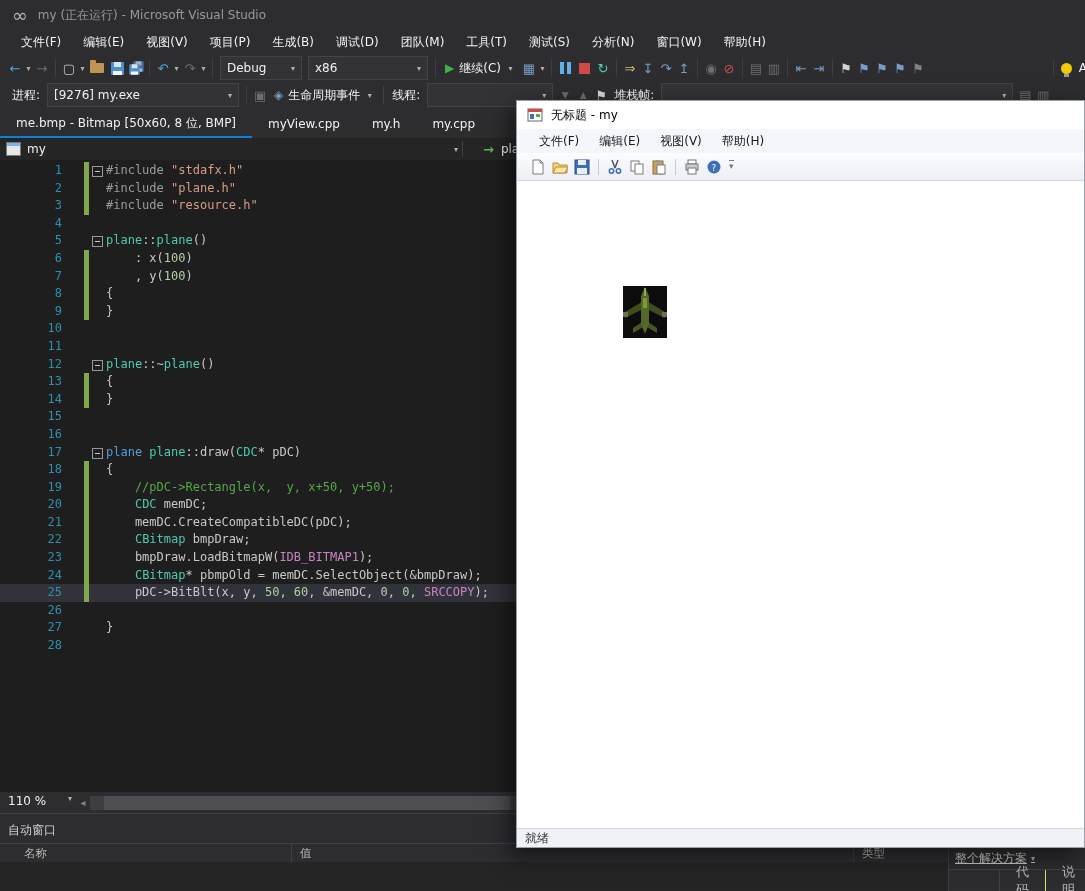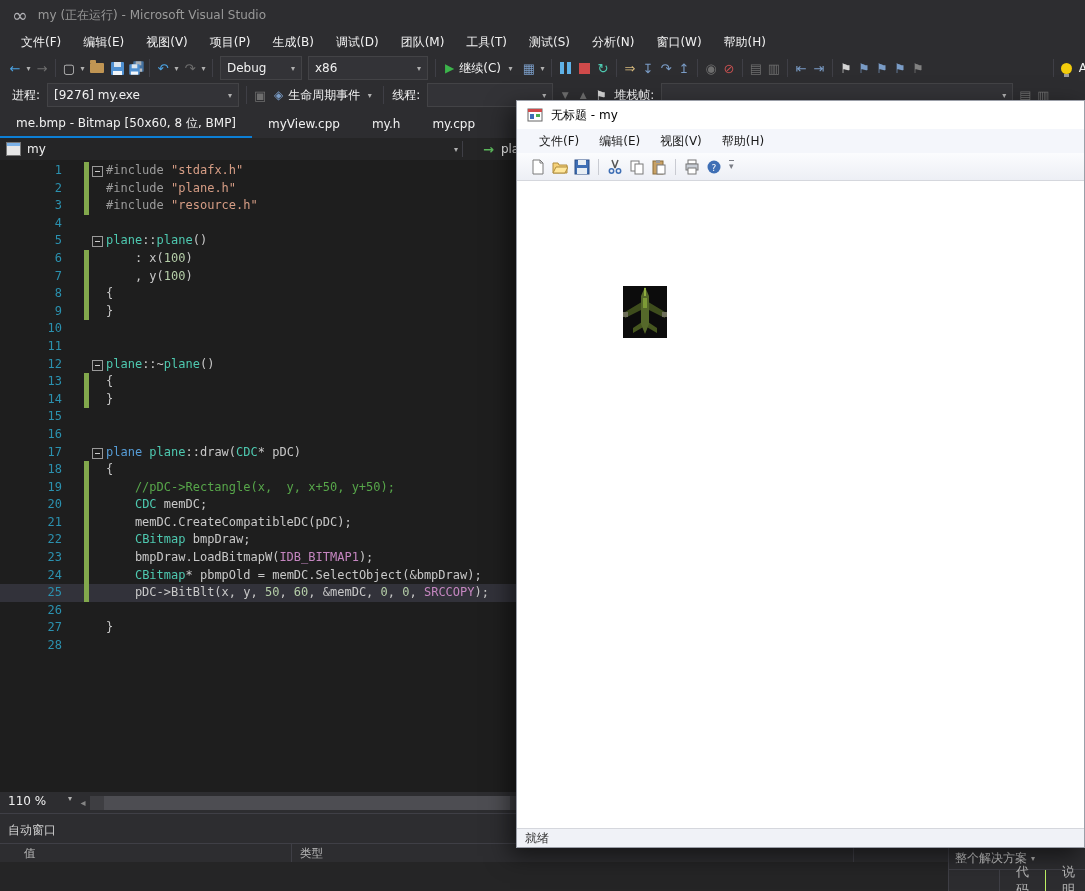--- a/index.html
+++ b/index.html
@@ -83,21 +83,21 @@
   #autos-title{position:absolute;left:8px;top:8px;color:#D0D0D0;}
   #autos-cols{position:absolute;left:0;top:29px;right:0;height:18px;display:flex;background:#2D2D30;border-top:1px solid #3F3F46;border-bottom:1px solid #3F3F46;}
   .autos-col{display:flex;align-items:center;color:#B8B8B8;font-size:11.5px;border-right:1px solid #3F3F46;box-sizing:border-box;}
   .autos-col:nth-child(1){width:292px;padding-left:24px;}
   .autos-col:nth-child(2){width:562px;padding-left:8px;}
   .autos-col:nth-child(3){flex:1;padding-left:8px;}
   #autos-body{position:absolute;left:0;top:48px;right:0;bottom:0;background:#252526;}
 
   
   #errorlist{left:948px;top:848px;right:0;bottom:0;width:137px;height:43px;background:#2D2D30;border-left:1px solid #3F3F46;z-index:5;}
-  #err-filter{display:flex;align-items:center;height:21px;padding:0 6px;color:#C8C8C8;}
+  #err-filter{display:flex;align-items:center;height:21px;padding:0 6px;color:#C8C8C8;text-decoration:underline;}
   #err-filter .cc{margin-left:4px;font-size:8px;color:#B0B0B0;}
   #err-cols{display:flex;height:21px;border-top:1px solid #3F3F46;align-items:stretch;}
   .errcol{display:flex;align-items:center;padding:0 16px;border-right:1px solid #bef264;color:#B8B8B8;font-size:13px;}
   .errcol:first-child{margin-left:50px;border-left:1px solid #3F3F46;}
 
   
   #floatwin{left:516px;top:100px;width:569px;height:748px;background:#6d28d9;border:1px solid #9B9FA8;
             box-sizing:border-box;z-index:20;box-shadow:-6px 8px 22px rgba(0,0,0,.55);display:flex;flex-direction:column;color:#1A1A1A;}
   #fw-title{height:28px;background:#FFFFFF;display:flex;align-items:center;padding-left:10px;flex:none;}
   #fw-title-text{margin-left:8px;color:#000;}
@@ -397,20 +397,21 @@
     </div>
     <span id="hsb-arrow">◂</span>
     <div id="hsb-track">
       <div id="hsb-thumb"></div>
     </div>
   </div>
 
   <div id="autos" class="abs">
     <span id="autos-title">自动窗口</span>
     <div id="autos-cols">
+        <div class="autos-col">名称</div>
         <div class="autos-col">值</div>
         <div class="autos-col">类型</div>
       </div>
     <div id="autos-body"></div>
   </div>
 
   <div id="errorlist" class="abs">
     <div id="err-filter">
       <span>整个解决方案</span>
       <span class="cc">▾</span>

